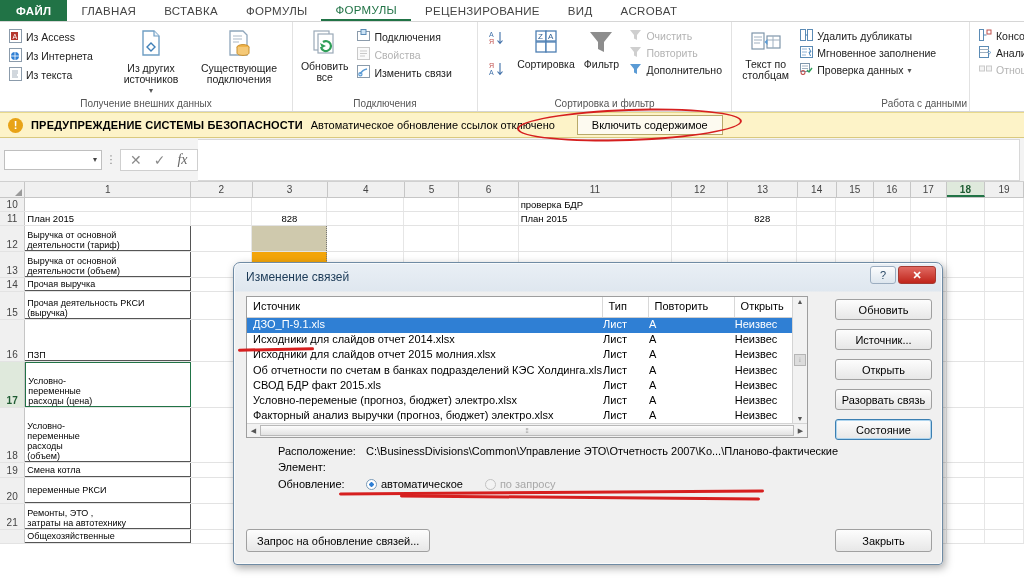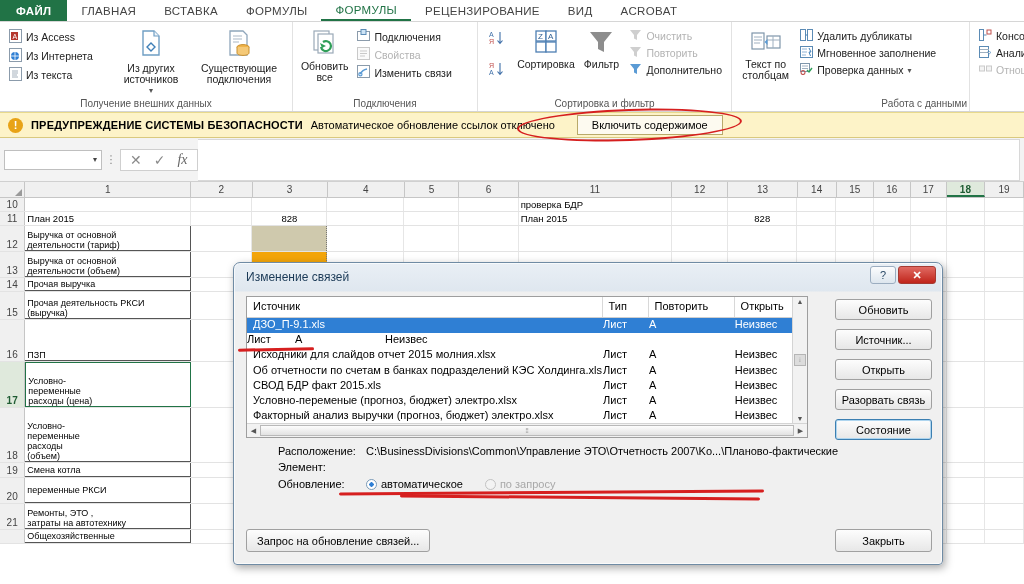--- a/index.html
+++ b/index.html
@@ -774,20 +774,21 @@
           <div style="width:60px;border-right:none">Открыть</div>
         </div>
         <div id="listbody">
           <div class="lrow sel">
             <div class="c0">ДЗО_П-9.1.xls</div>
             <div class="c1">Лист</div>
             <div class="c2">A</div>
             <div class="c3">Неизвес</div>
           </div>
           <div class="lrow">
+            <div class="c0">Исходники для слайдов отчет 2014.xlsx</div>
             <div class="c1">Лист</div>
             <div class="c2">A</div>
             <div class="c3">Неизвес</div>
           </div>
           <div class="lrow">
             <div class="c0">Исходники для слайдов отчет 2015 молния.xlsx</div>
             <div class="c1">Лист</div>
             <div class="c2">A</div>
             <div class="c3">Неизвес</div>
           </div>

